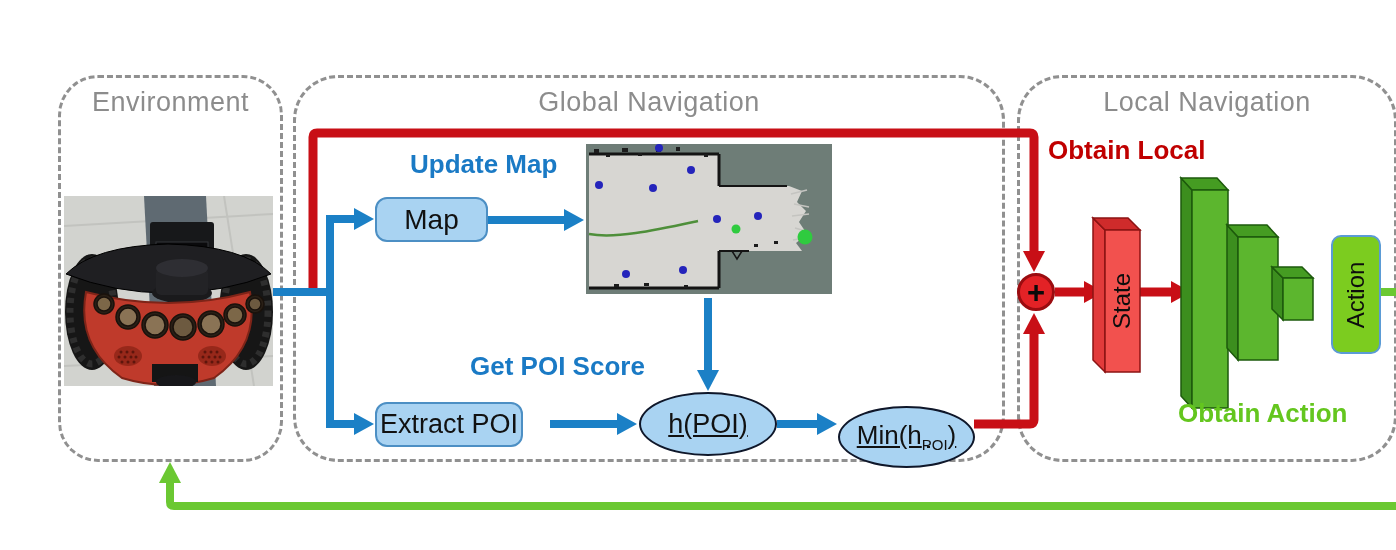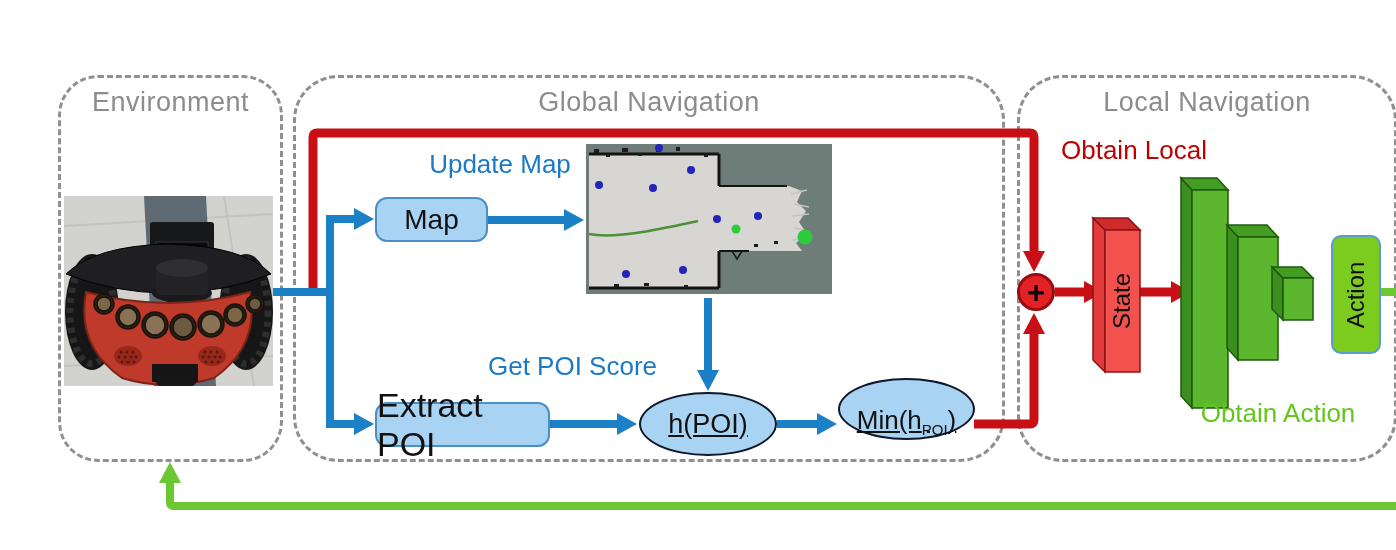--- a/index.html
+++ b/index.html
@@ -31,21 +31,21 @@
   .ellipse{border-radius:50%;border:2px solid #0f172a;text-decoration:underline;}
   .plus-circle{position:absolute;z-index:4;width:38px;height:38px;border-radius:50%;
         background:var(--plus-fill,#e32226);border:3px solid #9b0c10;box-sizing:border-box;
         display:flex;align-items:center;justify-content:center;
         font-size:31px;font-weight:bold;color:#0a0a0a;line-height:1;}
   .vwrap{position:absolute;z-index:4;display:flex;align-items:center;justify-content:center;}
   .vwrap span{transform:rotate(-90deg);white-space:nowrap;font-size:24px;color:#0d0d0d;}
   .action-box{background:var(--action-fill,#7ccc1f);border:2px solid #5b9bd5;border-radius:10px;}
 
   
-  .flabel{position:absolute;z-index:4;font-weight:normal;font-size:26px;text-align:center;}
+  .flabel{position:absolute;z-index:4;font-weight:bold;font-size:26px;text-align:left;}
   .flabel.blue{color:var(--label-blue,#1a7ac5);}
   .flabel.red{color:var(--label-red,#c00000);}
   .flabel.green{color:var(--label-green,#64c61e);}
 
   sub.poi{font-size:15px;}
 
   
   .poi-dot{fill:#2424bb;}
   .goal-dot{fill:#2fcb3f;}
 </style>
@@ -252,29 +252,29 @@
       <polygon points="1232,267 1243,278 1243,320 1232,309" fill="#3c8e1e"></polygon>
       <polygon points="1232,267 1262,267 1273,278 1243,278" fill="#459c22"></polygon>
       <rect x="1243" y="278" width="30" height="42" fill="#5cb62e"></rect>
     </g>
   </svg>
 
   <div class="node rbox" style="left:335px;top:197px;width:113px;height:45px;font-size:28px;">
     <span>Map</span>
   </div>
 
-  <div class="node rbox" style="left:335px;top:402px;width:175px;height:45px;font-size:34px;">
+  <div class="node rbox" style="left:335px;top:402px;width:148px;height:45px;font-size:27px;text-align:right;">
     <span>Extract POI</span>
   </div>
 
   <div class="node ellipse" style="left:599px;top:392px;width:138px;height:64px;font-size:27px;">
     <span>h(POI)</span>
   </div>
 
-  <div class="node ellipse" style="left:798px;top:378px;width:137px;height:62px;font-size:26px;align-items:flex-end;">
+  <div class="node ellipse" style="left:798px;top:406px;width:137px;height:62px;font-size:26px;">
     <span><span>Min(h</span><sub class="poi">POI</sub><span>)</span></span>
   </div>
 
   <div class="plus-circle" style="left:977px;top:273px;">
     <span>+</span>
   </div>
 
   <div class="vwrap" style="left:1065px;top:230px;width:35px;height:142px;">
     <span>State</span>
   </div>

